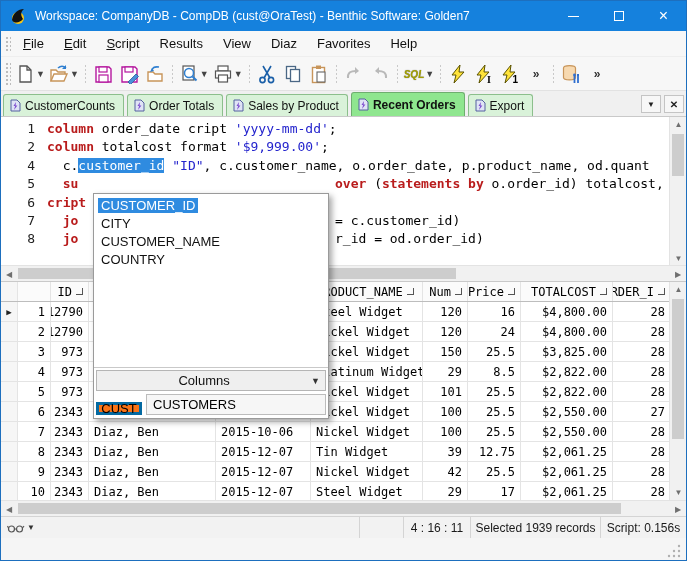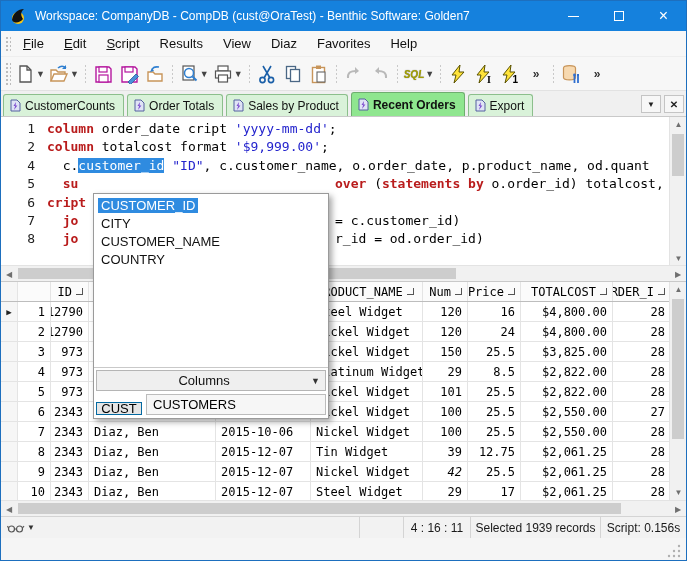--- a/index.html
+++ b/index.html
@@ -93,21 +93,21 @@
   .popup{ position:absolute; left:92px; top:192px; width:236px; background:#fff; border:1px solid #9a9a9a;
     box-shadow:3px 3px 6px rgba(0,0,0,.35); z-index:50; display:flex; flex-direction:column; }
   .popup-list{ height:174px; overflow:hidden; padding:3px 0 0 4px; border-bottom:1px solid #c9c9c9; }
   .popup-item{ font-size:13px; color:#111; height:18px; line-height:18px; white-space:nowrap; }
   .popup-item span{ padding:0 3px; }
   .popup-item.selected span{ background:#2f8be0; color:#fff; }
   .popup-selector{ margin:2px; height:21px; background:#efefef; border:1px solid #b5b5b5; display:flex; align-items:center; font-size:13px; color:#111; }
   .popup-selector .lbl{ flex:1; text-align:center; }
   .popup-selector .dd{ font-size:9px; color:#333; padding-right:5px; }
   .popup-owner-row{ display:flex; gap:4px; margin:1px 2px 3px 2px; height:21px; }
-  .popup-owner{ width:46px; background:#e5e5e5; border:1px solid #0369a1; display:flex; align-items:center; justify-content:center; font-size:13px;margin-top:8px; }
+  .popup-owner{ width:46px; background:#f97316; border:3px solid #0369a1; display:flex; align-items:center; justify-content:center; font-size:13px;margin-top:8px; }
   .popup-object{ flex:1; background:#f6f6f6; border:1px solid #bcbcbc; display:flex; align-items:center; padding-left:6px; font-size:13px; }
 </style>
 </head>
 <body>
 
 <div class="window">
 
   <div class="titlebar">
     <span class="app-icon">
       <svg viewBox="0 0 18 18" width="18" height="18">
@@ -509,21 +509,21 @@
           <div class="gcell al-right" style="width: 92px;">$2,061.25</div>
           <div class="gcell al-right" style="width: 58px;">28</div>
         </div>
         <div class="grow">
           <div class="gcell al-center marker" style="width: 17px;"></div>
           <div class="gcell al-right" style="width: 33px;">9</div>
           <div class="gcell al-right" style="width: 38px;">2343</div>
           <div class="gcell al-left" style="width: 127px;">Diaz, Ben</div>
           <div class="gcell al-left" style="width: 95px;">2015-12-07</div>
           <div class="gcell al-left" style="width: 112px;">Nickel Widget</div>
-          <div class="gcell al-right" style="width: 45px; font-style: italic;">42</div>
+          <div class="gcell al-right" style="width: 45px;">42</div>
           <div class="gcell al-right" style="width: 53px;">25.5</div>
           <div class="gcell al-right" style="width: 92px;">$2,061.25</div>
           <div class="gcell al-right" style="width: 58px;">28</div>
         </div>
         <div class="grow">
           <div class="gcell al-center marker" style="width: 17px;"></div>
           <div class="gcell al-right" style="width: 33px; text-align: center;">10</div>
           <div class="gcell al-right" style="width: 38px;">2343</div>
           <div class="gcell al-left" style="width: 127px;">Diaz, Ben</div>
           <div class="gcell al-left" style="width: 95px;">2015-12-07</div>

